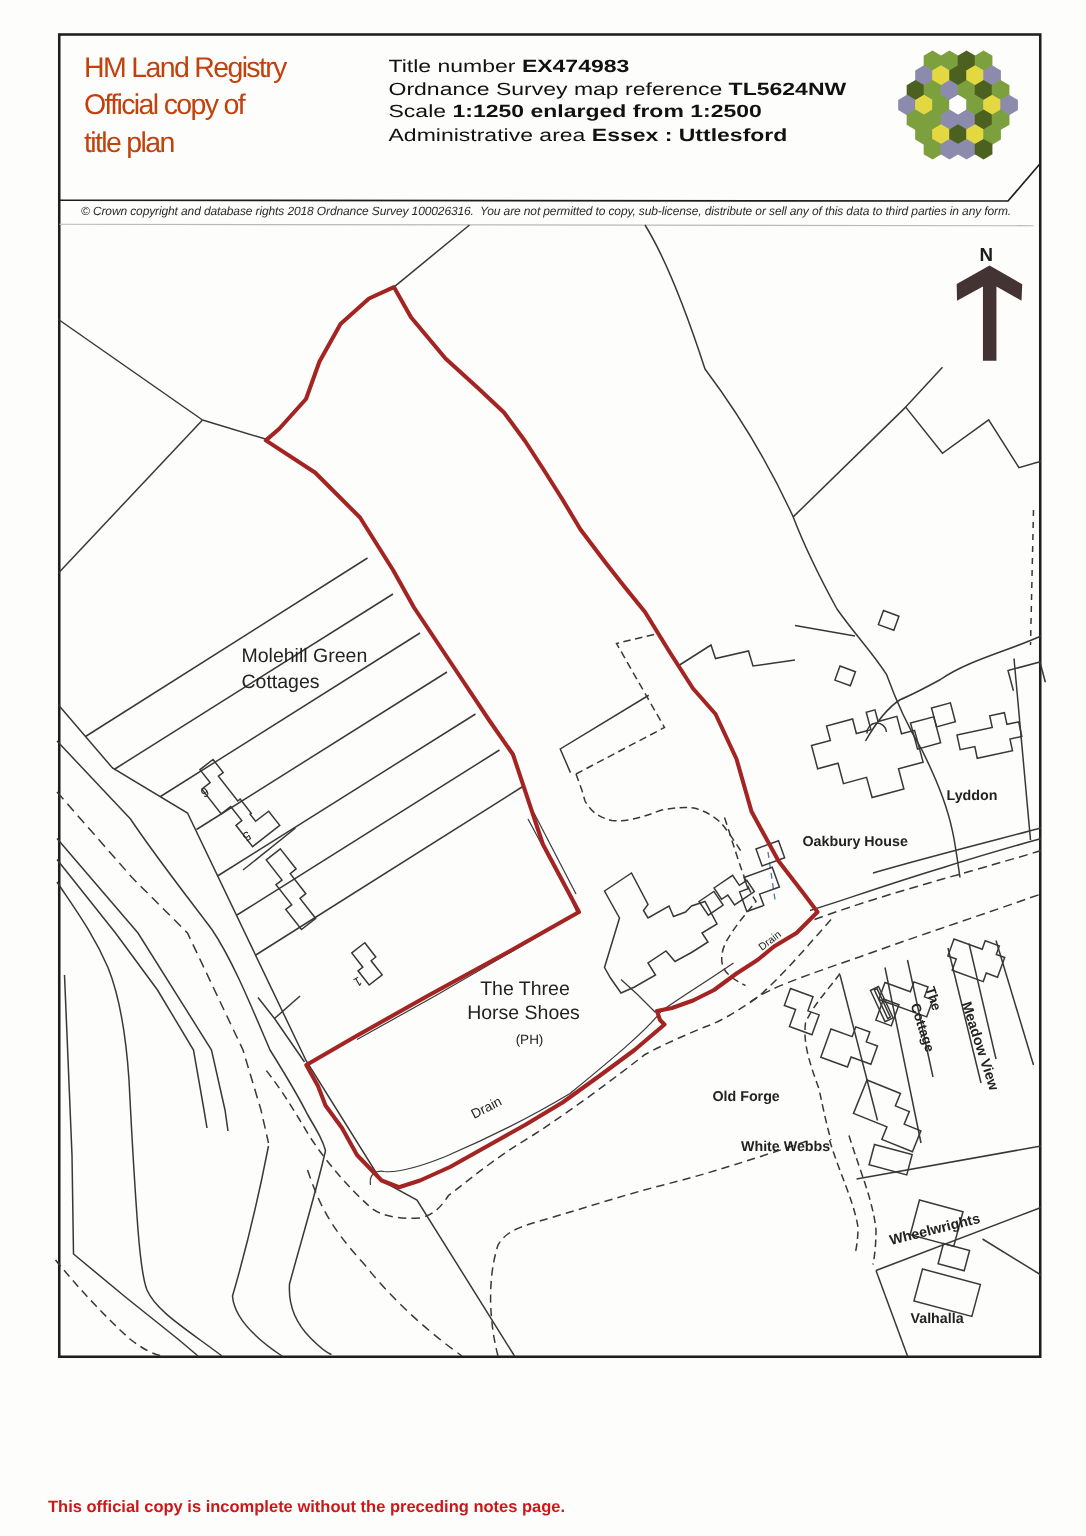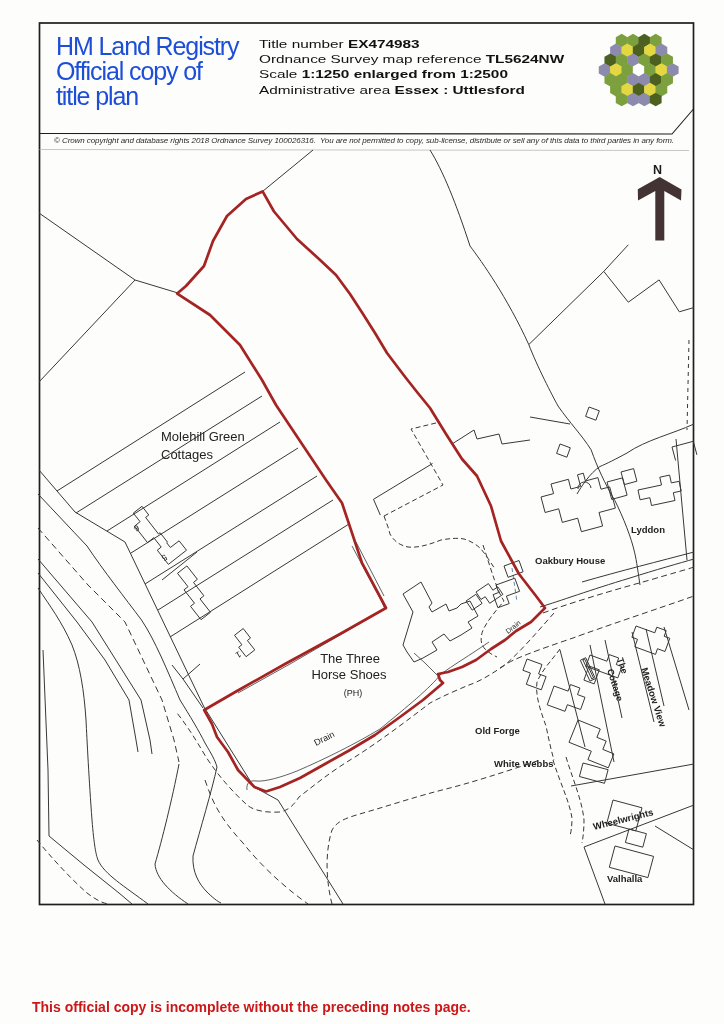--- a/index.html
+++ b/index.html
@@ -1,26 +1,26 @@
 <!DOCTYPE html>
 <html><head>
 <meta charset="utf-8">
 <style>
 html,body { margin:0; padding:0; background:#ffffff; }
 * { box-sizing:border-box; }
 #page { position:relative; width:724px; height:1024px; background:#fdfdfc;
   font-family:"Liberation Sans", sans-serif; overflow:hidden; }
-.hdrleft { position:absolute; left:56px; top:34px; font-size:25px; color:#1d4ed8;
+.hdrleft { position:absolute; left:56px; top:34px; font-size:19px; color:#c2410c;
   line-height:24.8px; letter-spacing:-1.1px; }
 .hdrright { position:absolute; left:259px; top:36.5px; font-size:11.8px; color:#111;
   line-height:15.4px; transform:scaleX(1.30); transform-origin:left top; }
 .hdrright b { font-weight:bold; }
 .copy { position:absolute; left:54px; top:136px; font-size:8px; color:#2a2a2a;
   letter-spacing:-0.08px; white-space:nowrap;font-style:italic; }
-.footer { position:absolute; left:32px; top:999px; font-size:14px; font-weight:bold; color:#cc1719;text-align:center; }
+.footer { position:absolute; left:32px; top:999px; font-size:11px; font-weight:bold; color:#cc1719;text-align:center; }
 </style>
 </head>
 <body>
 <div id="page">
 
 <svg width="724" height="1024" viewBox="0 0 724 1024" style="position:absolute;left:0;top:0">
 
 <rect x="39.5" y="23" width="654" height="881.5" fill="none" stroke="#1e1e1e" stroke-width="1.7"></rect>
 
 <path d="M39.5,133.5 L672,134 L693.5,109" fill="none" stroke="#1e1e1e" stroke-width="1.1"></path>

